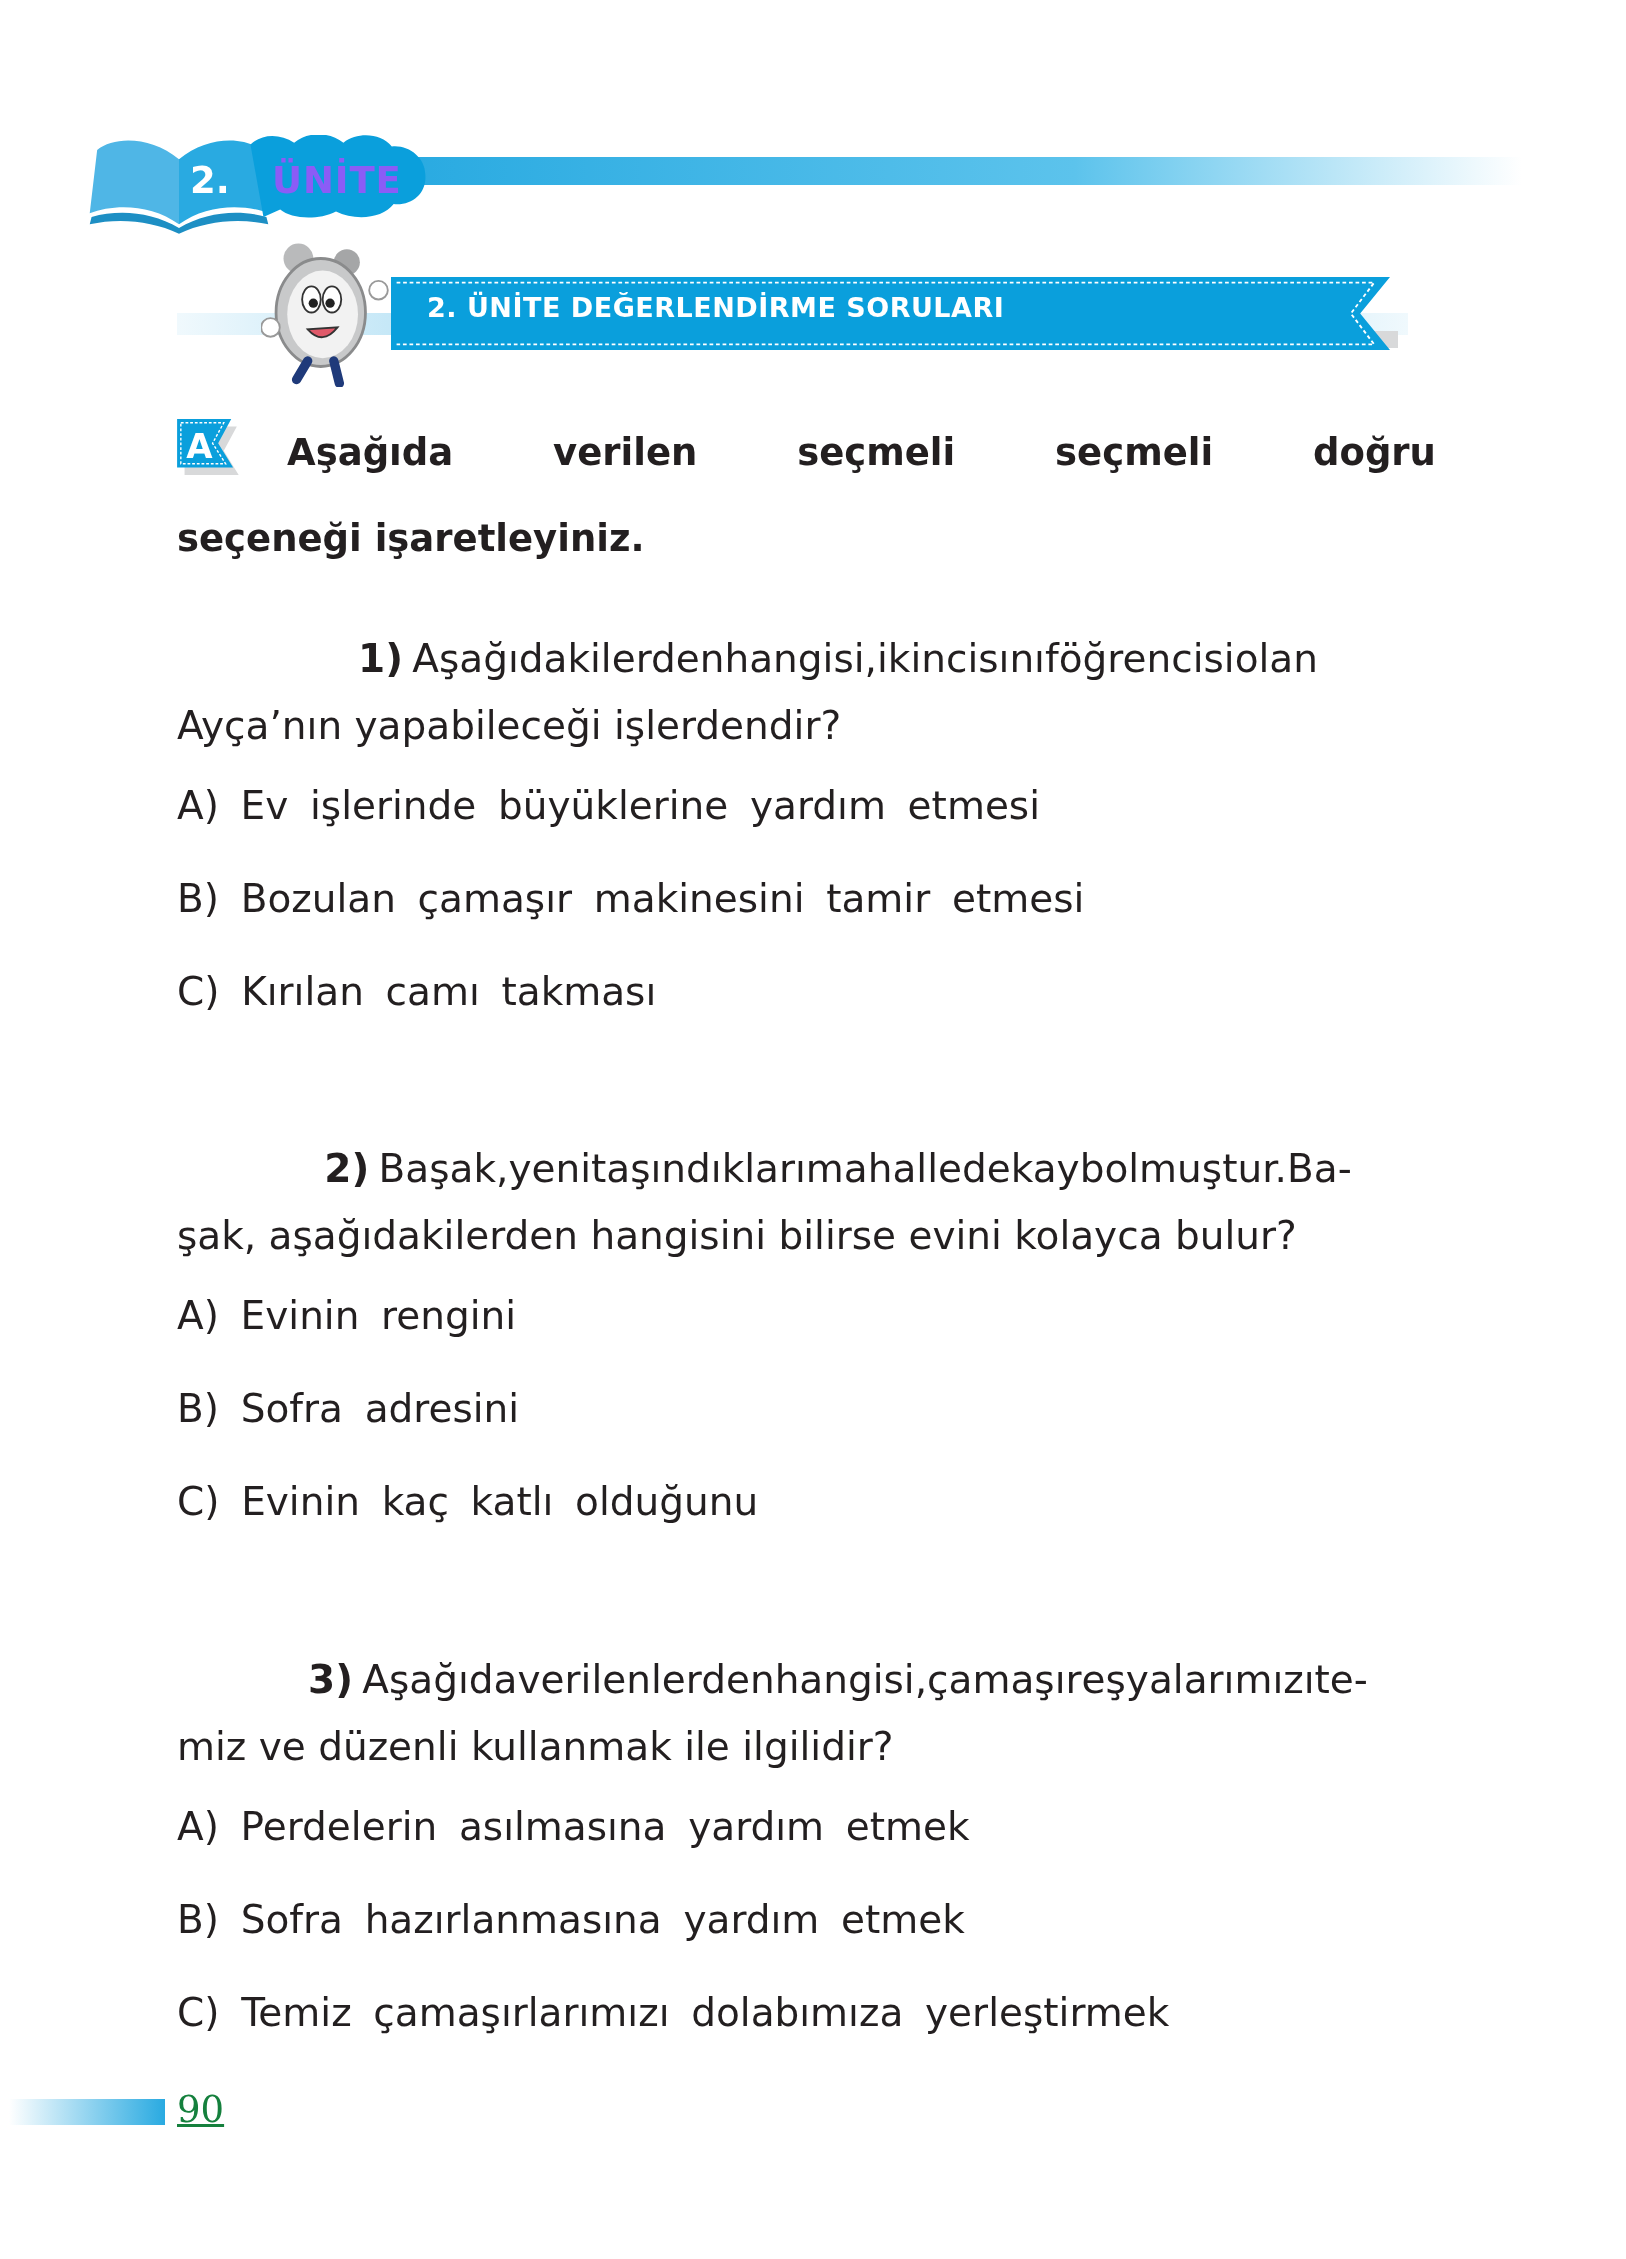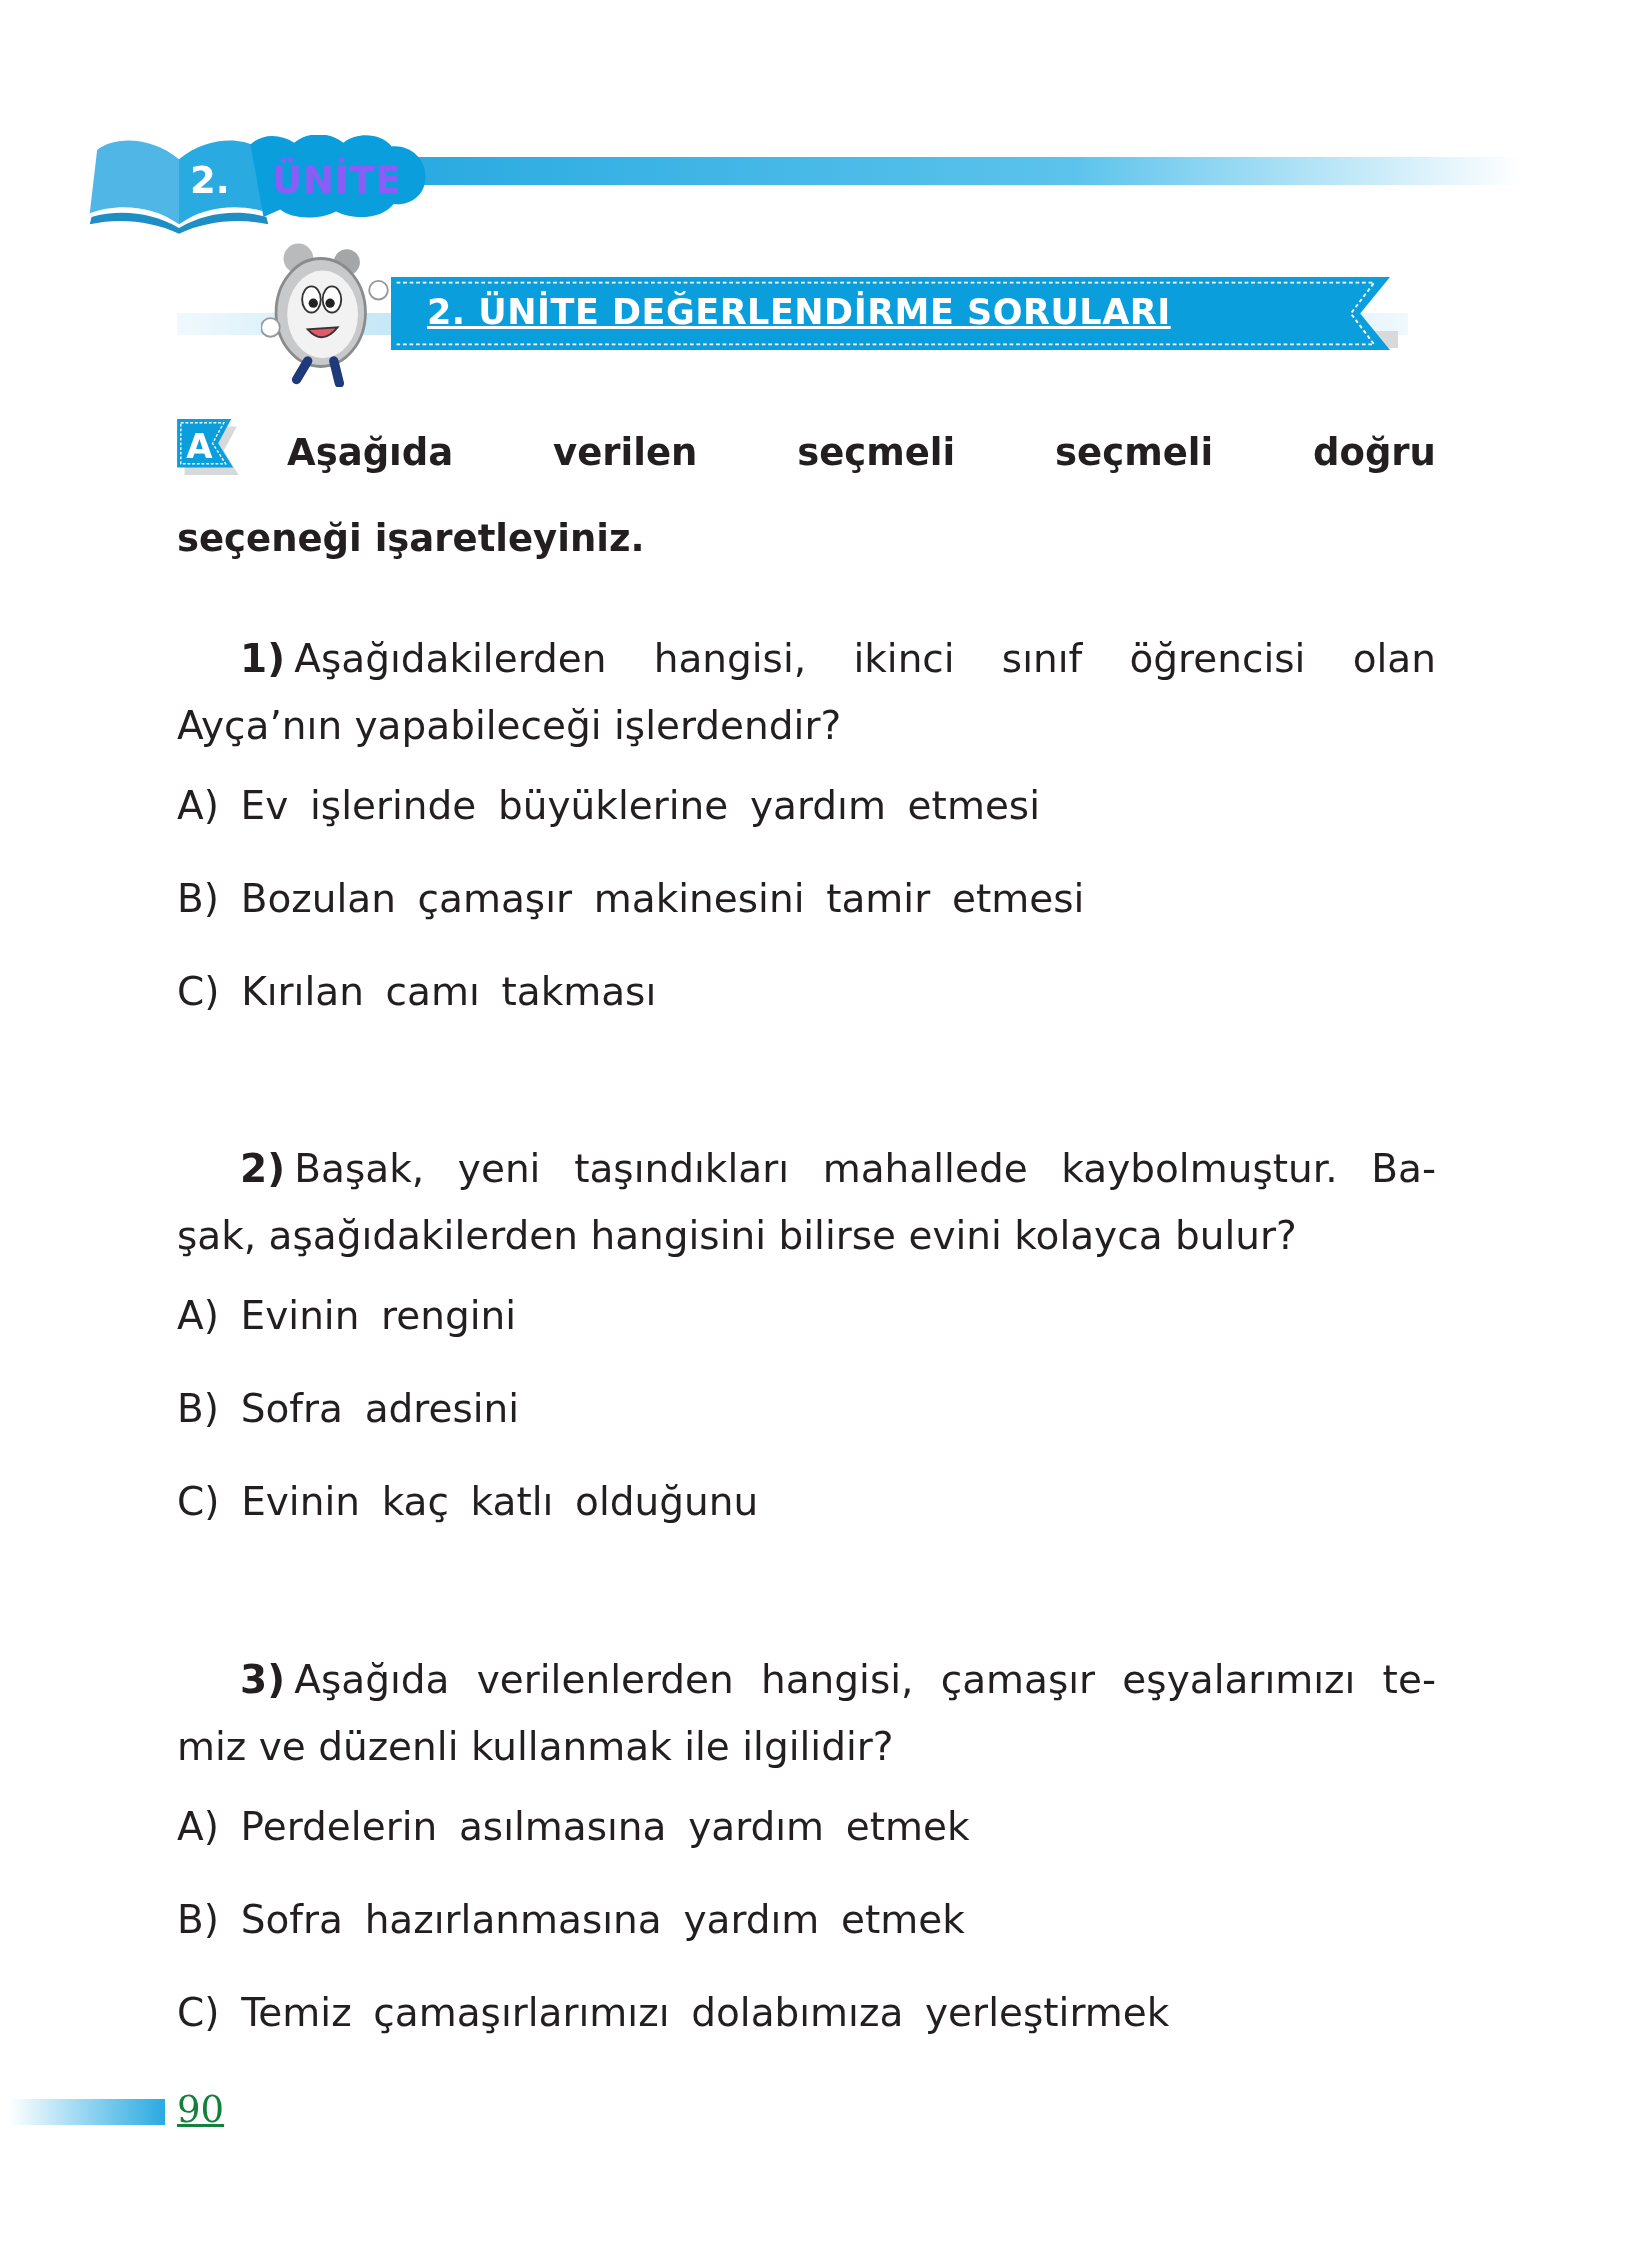--- a/index.html
+++ b/index.html
@@ -14,35 +14,35 @@
   .unit-num { position: absolute; left: 104px; top: 28px; color: #fff; font-weight: bold; font-size: 37px; }
   .cloud { position: absolute; left: 157px; top: 3.7px; width: 186px; height: 86px; }
   .unit-word { position: absolute; left: 186px; top: 28px; color: #8b5cf6; font-weight: bold; font-size: 37px; letter-spacing: 0.9px; }
 
   
   .banner-wrap { position: absolute; left: 177px; top: 238px; width: 1231px; height: 158px; }
   .banner-track { position: absolute; left: 0; top: 75px; width: 1231px; height: 22.4px;
     background: linear-gradient(to right, rgba(180,225,245,0.2), #bfe5f6 20%, #bfe5f6 80%, rgba(180,225,245,0.2)); }
   .banner-shadow { position: absolute; left: 224px; top: 93px; width: 997px; height: 17px; background: #d8d9da; }
   .banner { position: absolute; left: 214px; top: 39px; width: 999px; height: 73px; }
-  .banner-title { position: absolute; left: 250px; top: 54px; color: #fff; font-weight: bold; font-size: 35px; letter-spacing: 0.5px; text-decoration: underline; }
+  .banner-title { position: absolute; left: 250px; top: 54px; color: #fff; font-weight: bold; font-size: 27px; letter-spacing: 0.5px; }
   .clock { position: absolute; left: 84px; top: 0; width: 140px; height: 149px; }
 
   
   .instr { position: absolute; left: 177px; top: 410px; width: 1259px; font-weight: bold; font-size: 37px; line-height: 86px; }
   .a-badge { display: inline-block; vertical-align: middle; position: relative; width: 73px; height: 56px; margin-right: 37px; top: -5.6px; }
   .a-badge span { position: absolute; left: 9.3px; top: 5.6px; color: #fff; font-size: 34px; font-weight: bold; line-height: 43px; }
   .instr-line1 { display: flex; justify-content: space-between; align-items: center; }
   .instr-line1 .words { flex: 1; display: flex; justify-content: space-between; }
 
   
   .q { position: absolute; left: 177px; width: 1259px; font-size: 39px; }
   .q-stem { line-height: 67px; }
   .q-num { font-weight: bold; margin-left: 63px; margin-right: 9.3px; }
-  .q-line { display: flex; justify-content: space-between; }
+  .q-line { display: flex; justify-content: center; }
   .opt { line-height: 93px; font-size: 39px; word-spacing: 9.3px; }
 
   
   .page-bar { position: absolute; left: 9.3px; top: 2099px; width: 156px; height: 26px;
     background: linear-gradient(to right, rgba(41,170,225,0), #29aae1); }
   .page-num { position: absolute; left: 177px; top: 2088px; color: #15803d; font-family: "DejaVu Serif", serif; font-size: 37px; text-decoration: underline; }
 </style>
 </head>
 <body>
 

